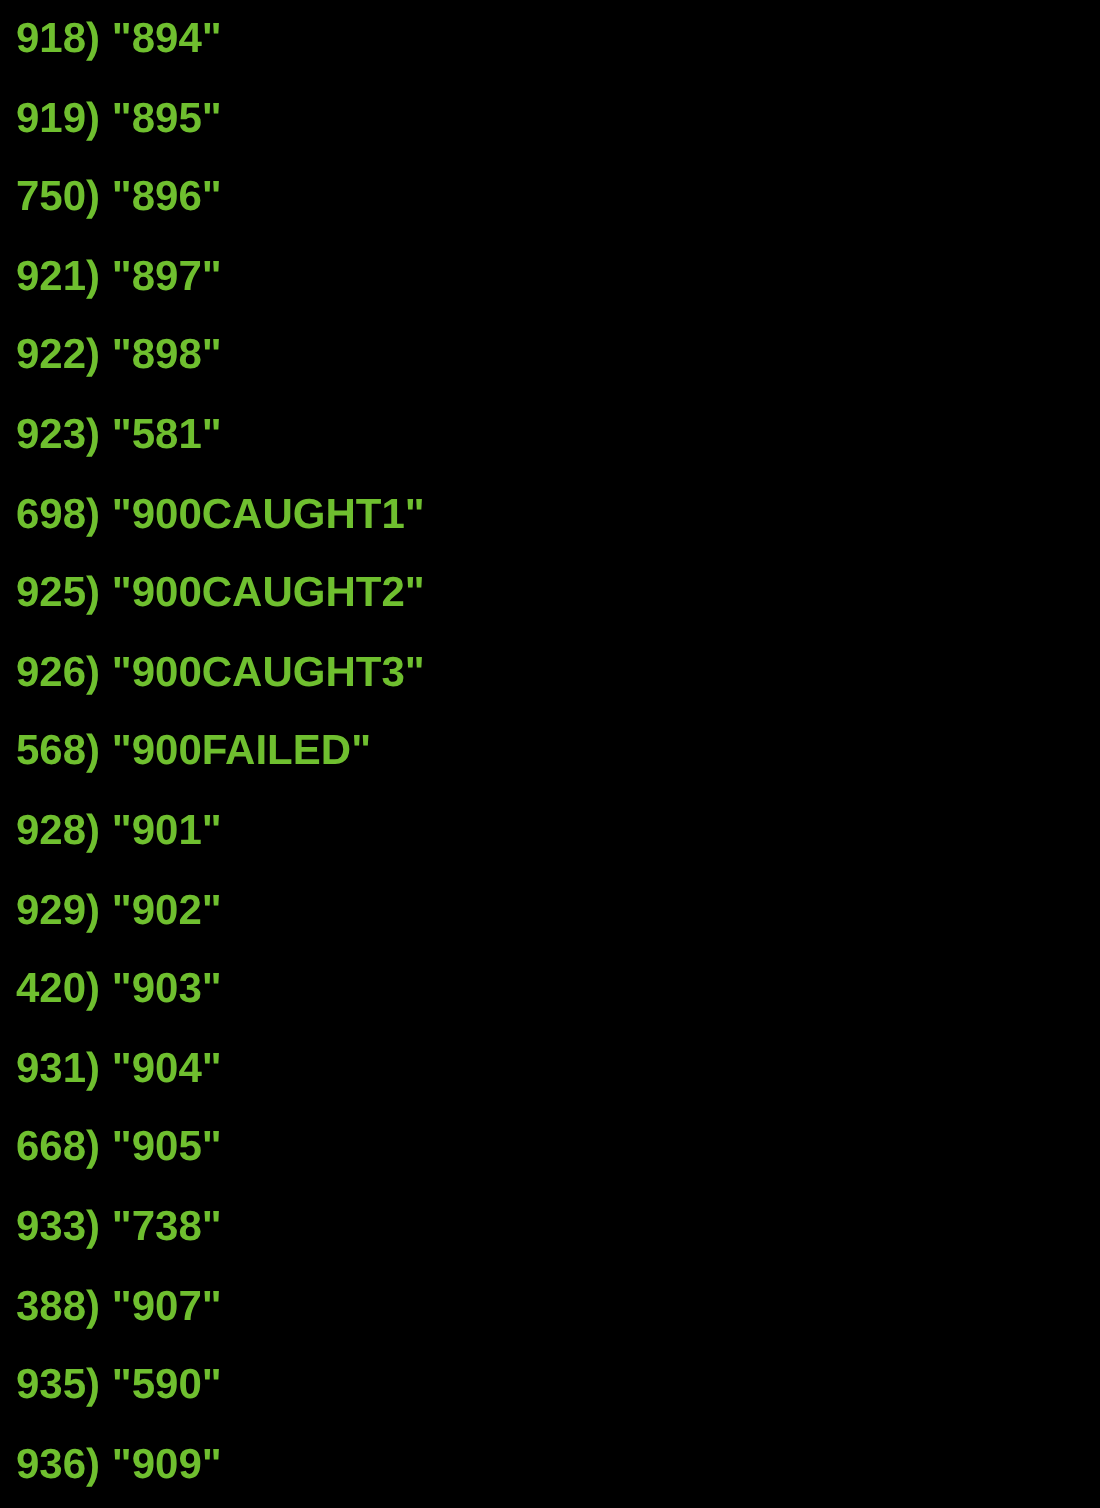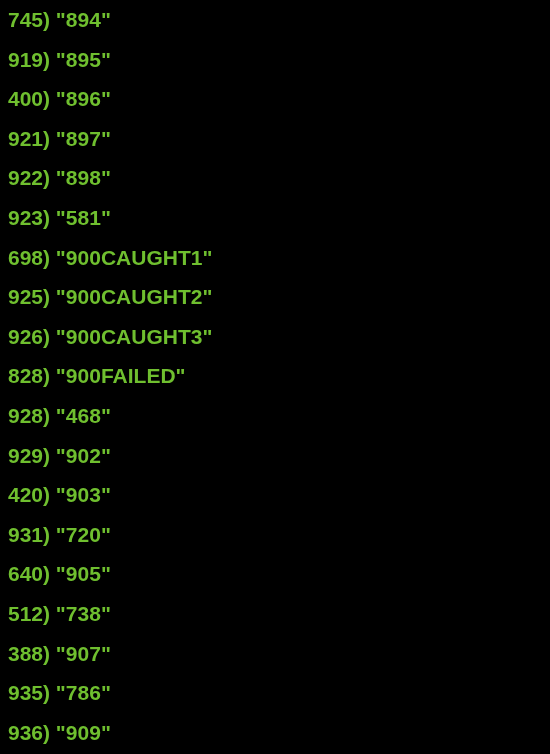--- a/index.html
+++ b/index.html
@@ -20,32 +20,32 @@
     }
     .output-line {
       line-height: 39.6px;
       white-space: nowrap;
     }
   </style>
 </head>
 <body>
 
 <div id="terminal-output">
-    <div class="output-line"><span>745</span><span>) "</span><span>894</span><span>"</span></div>
+    <div class="output-line"><span>918</span><span>) "</span><span>894</span><span>"</span></div>
     <div class="output-line"><span>919</span><span>) "</span><span>895</span><span>"</span></div>
-    <div class="output-line"><span>400</span><span>) "</span><span>896</span><span>"</span></div>
+    <div class="output-line"><span>750</span><span>) "</span><span>896</span><span>"</span></div>
     <div class="output-line"><span>921</span><span>) "</span><span>897</span><span>"</span></div>
     <div class="output-line"><span>922</span><span>) "</span><span>898</span><span>"</span></div>
     <div class="output-line"><span>923</span><span>) "</span><span>581</span><span>"</span></div>
     <div class="output-line"><span>698</span><span>) "</span><span>900CAUGHT1</span><span>"</span></div>
     <div class="output-line"><span>925</span><span>) "</span><span>900CAUGHT2</span><span>"</span></div>
     <div class="output-line"><span>926</span><span>) "</span><span>900CAUGHT3</span><span>"</span></div>
-    <div class="output-line"><span>828</span><span>) "</span><span>900FAILED</span><span>"</span></div>
-    <div class="output-line"><span>928</span><span>) "</span><span>468</span><span>"</span></div>
+    <div class="output-line"><span>568</span><span>) "</span><span>900FAILED</span><span>"</span></div>
+    <div class="output-line"><span>928</span><span>) "</span><span>901</span><span>"</span></div>
     <div class="output-line"><span>929</span><span>) "</span><span>902</span><span>"</span></div>
     <div class="output-line"><span>420</span><span>) "</span><span>903</span><span>"</span></div>
-    <div class="output-line"><span>931</span><span>) "</span><span>720</span><span>"</span></div>
-    <div class="output-line"><span>640</span><span>) "</span><span>905</span><span>"</span></div>
-    <div class="output-line"><span>512</span><span>) "</span><span>738</span><span>"</span></div>
+    <div class="output-line"><span>931</span><span>) "</span><span>904</span><span>"</span></div>
+    <div class="output-line"><span>668</span><span>) "</span><span>905</span><span>"</span></div>
+    <div class="output-line"><span>933</span><span>) "</span><span>738</span><span>"</span></div>
     <div class="output-line"><span>388</span><span>) "</span><span>907</span><span>"</span></div>
-    <div class="output-line"><span>935</span><span>) "</span><span>786</span><span>"</span></div>
+    <div class="output-line"><span>935</span><span>) "</span><span>590</span><span>"</span></div>
     <div class="output-line"><span>936</span><span>) "</span><span>909</span><span>"</span></div>
   </div>
 
 </body></html>

